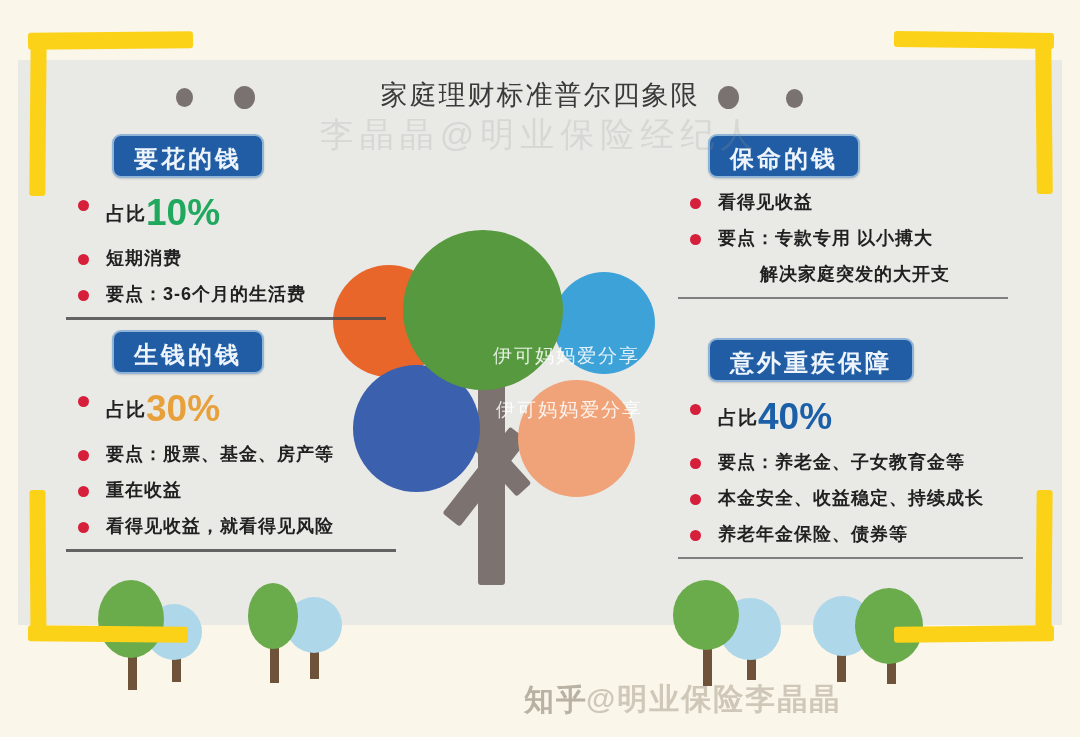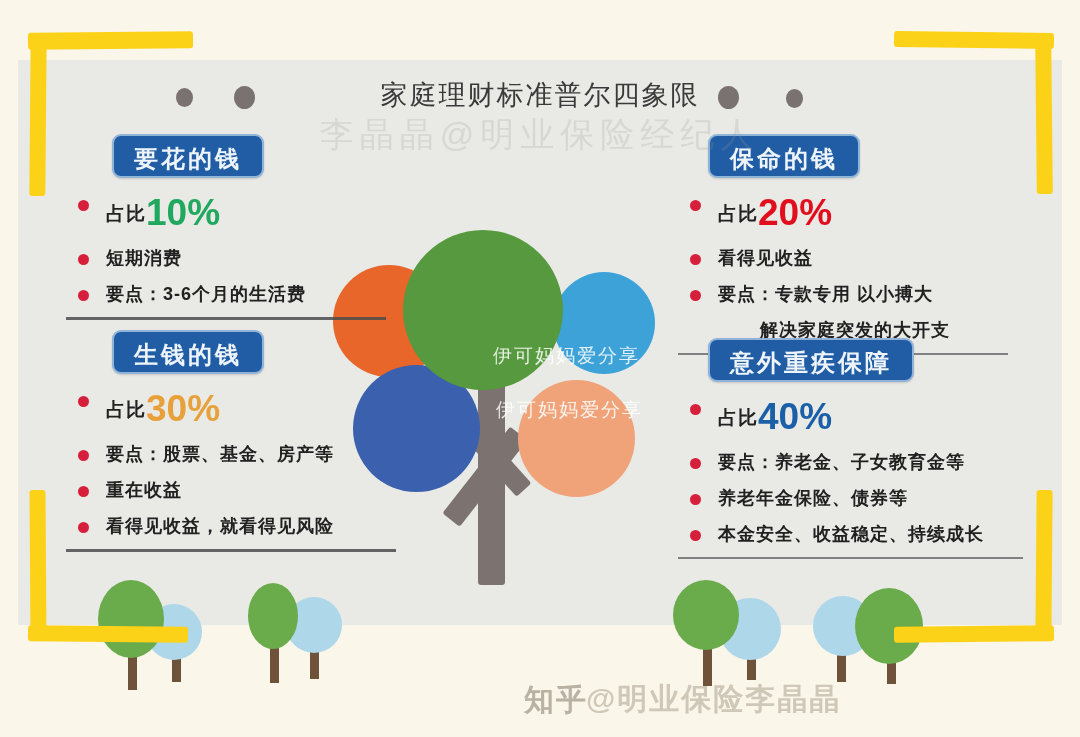--- a/index.html
+++ b/index.html
@@ -213,39 +213,36 @@
     <div class="li">要点：股票、基金、房产等</div>
     <div class="li">重在收益</div>
     <div class="li">看得见收益，就看得见风险</div>
     <div class="divider"></div>
   </div>
 
   <div class="quad q-tr">
     <div class="badge-row r-ind">
       <span class="badge">保命的钱</span>
     </div>
-    <div class="li pct">
-      <span>占比</span><span class="num red">20%</span>
-    </div>
     <div class="li">看得见收益</div>
     <div class="li">要点：专款专用 以小搏大</div>
     <div class="li nobullet indent">解决家庭突发的大开支</div>
     <div class="divider thin"></div>
   </div>
 
   <div class="quad q-br">
     <div class="badge-row r-ind">
       <span class="badge">意外重疾保障</span>
     </div>
     <div class="li pct">
       <span>占比</span><span class="num blue">40%</span>
     </div>
     <div class="li">要点：养老金、子女教育金等</div>
+    <div class="li">本金安全、收益稳定、持续成长</div>
     <div class="li">养老年金保险、债券等</div>
-    <div class="li">本金安全、收益稳定、持续成长</div>
     <div class="divider thin"></div>
   </div>
 
   <div class="bush bush1">
     <div class="stem s1"></div>
     <div class="stem s2"></div>
     <div class="crown b c2"></div>
     <div class="crown g c1"></div>
   </div>
   <div class="bush bush2">

